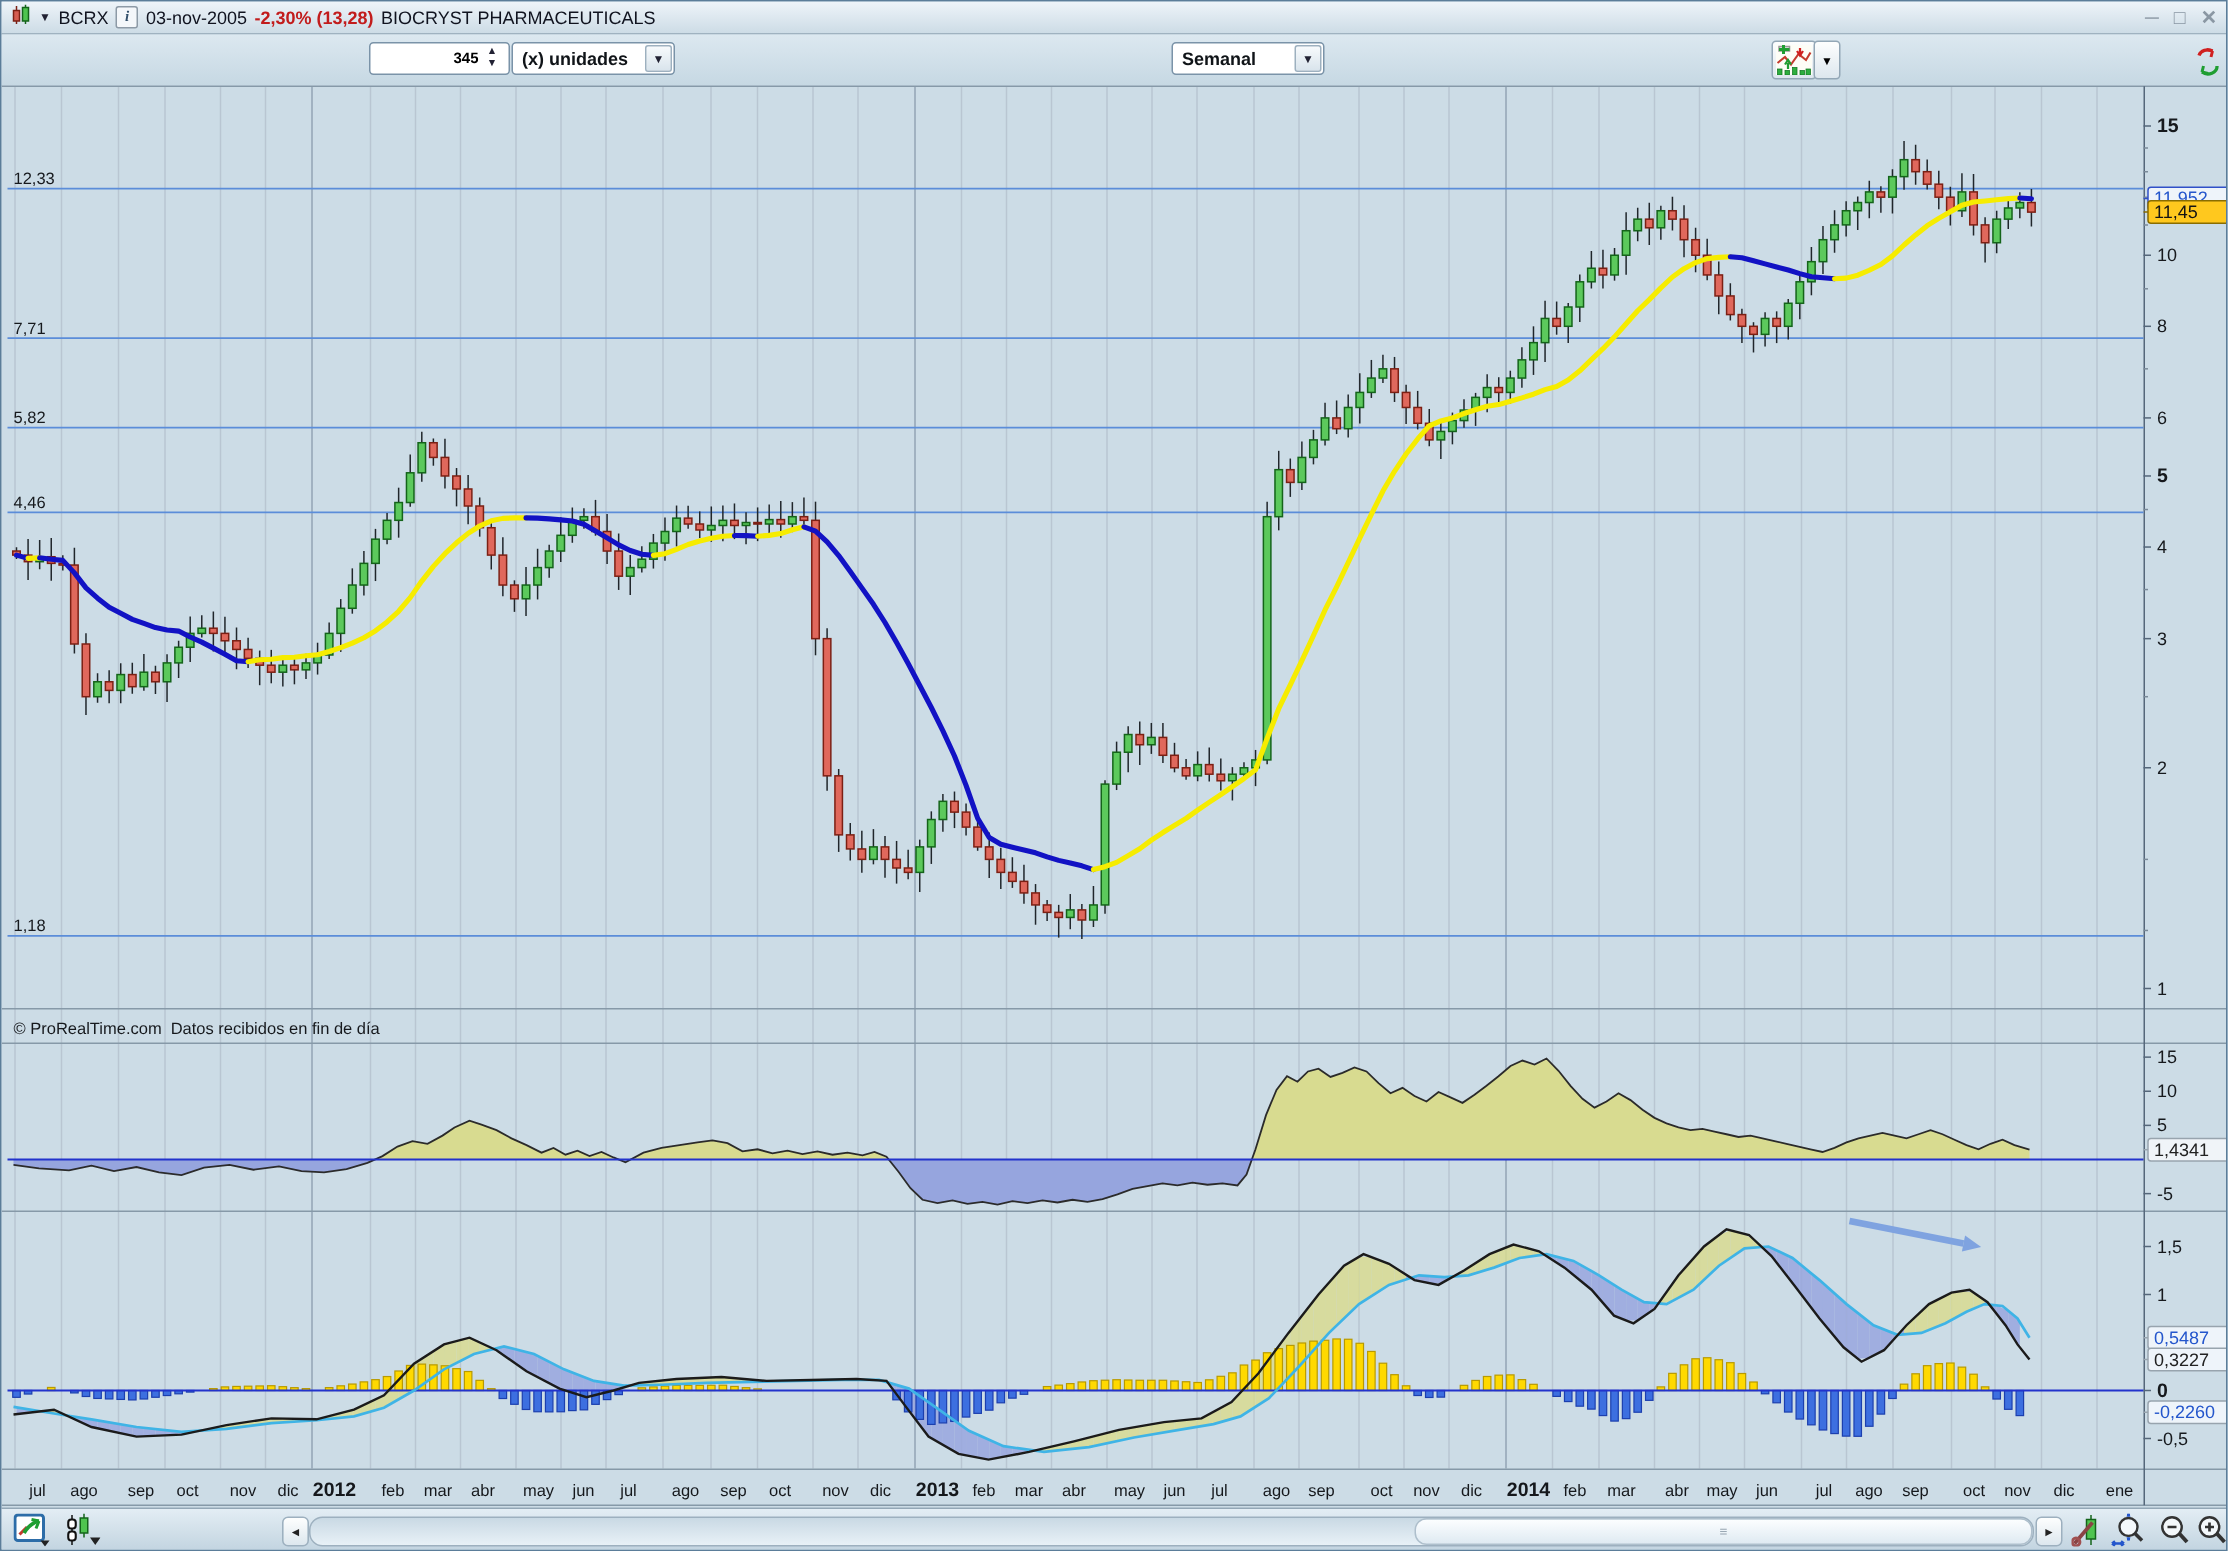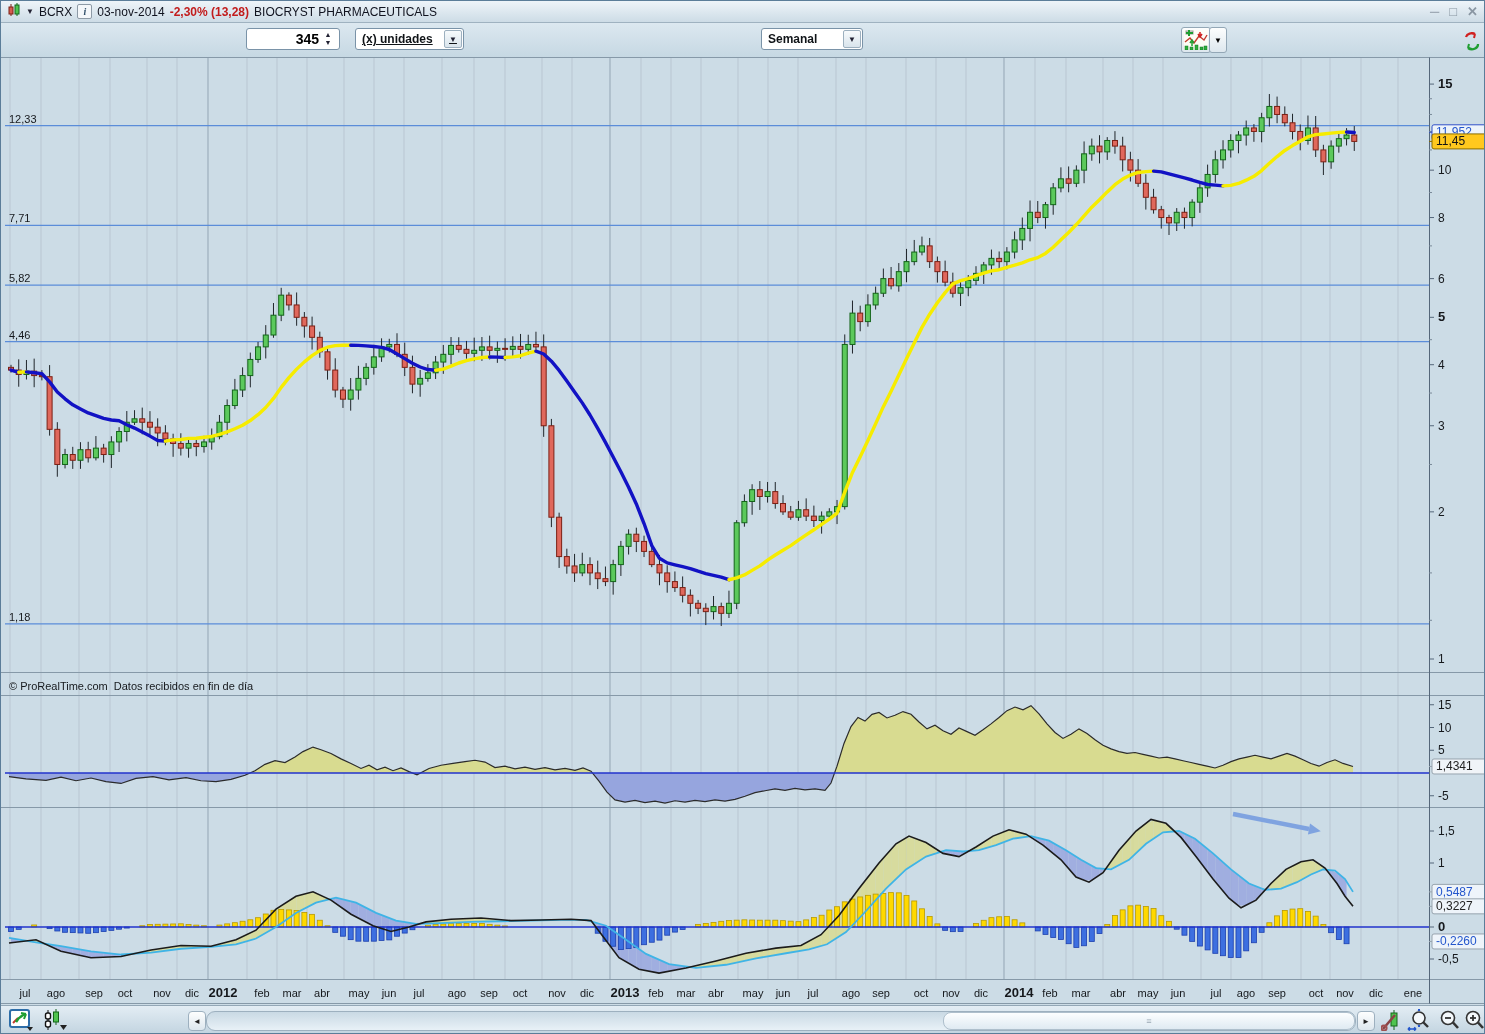--- a/index.html
+++ b/index.html
@@ -30,21 +30,21 @@
   .toolbar{
     position:absolute;left:0;top:22px;width:100%;height:34px;
     background:linear-gradient(#dce8f0,#c6d8e3);
     border-bottom:1px solid #8fa3b2;
   }
   .num-input{
     position:absolute;left:245px;top:5px;width:92px;height:20px;background:#fff;
     border:1px solid #7a93a8;border-radius:3px;display:flex;align-items:center;
   }
   .num-input input{
-    border:none;outline:none;width:70px;height:16px;text-align:right;font-size:14px;font-weight:bold;
+    border:none;outline:none;width:70px;height:16px;text-align:right;font-size:10px;font-weight:bold;
     font-family:"Liberation Sans",sans-serif;background:transparent;padding-right:2px;
   }
   .spin{display:flex;flex-direction:column;width:14px;height:18px;justify-content:center;}
   .spin div{font-size:7px;line-height:8px;color:#223;text-align:center;cursor:pointer;}
   .combo{
     position:absolute;top:5px;height:20px;background:#fff;border:1px solid #7a93a8;border-radius:3px;
     display:flex;align-items:center;font-size:12px;font-weight:bold;color:#101418;
   }
   .combo .txt{padding:0 6px;flex:1;white-space:nowrap;}
   .combo .arrow{
@@ -93,43 +93,43 @@
     <svg width="14" height="14" viewBox="0 0 14 14">
       <line x1="4" y1="1" x2="4" y2="13" stroke="#7c2014" stroke-width="1"></line>
       <rect x="2" y="4" width="4" height="7" fill="#d65c50" stroke="#7c2014"></rect>
       <line x1="10" y1="0" x2="10" y2="13" stroke="#14641a" stroke-width="1"></line>
       <rect x="8" y="2" width="4" height="9" fill="#4fc44f" stroke="#14641a"></rect>
     </svg>
   </span>
   <span class="caret">▼</span>
   <span class="bold">BCRX</span>
   <span class="info-box">i</span>
-  <span>03-nov-2014</span>
+  <span>03-nov-2005</span>
   <span class="red">-2,30% (13,28)</span>
   <span class="bold">BIOCRYST PHARMACEUTICALS</span>
   <span class="win-controls">
     <span>─</span>
     <span>□</span>
     <span>✕</span>
   </span>
 </div>
 
 <div class="toolbar">
   <div class="num-input">
     <input type="text" value="345" style="">
     <div class="spin">
       <div>▲</div>
       <div>▼</div>
     </div>
   </div>
-  <div class="combo" style="left:354px;width:107px;text-decoration:underline;">
+  <div class="combo" style="left:340px;width:107px;">
     <span class="txt">(x) unidades</span>
     <span class="arrow">▼</span>
   </div>
-  <div class="combo" style="left:760px;width:100px;">
+  <div class="combo" style="left:780px;width:100px;">
     <span class="txt">Semanal</span>
     <span class="arrow">▼</span>
   </div>
   <div class="tool-btn" style="left:1180px;width:28px;">
     <svg width="24" height="20" viewBox="0 0 24 20">
       <rect x="0" y="0" width="24" height="20" fill="#fdfdf6"></rect>
       <path d="M1 12 L6 8 L10 13 L15 6 L20 10 L23 5" stroke="#c43a2e" stroke-width="1.4" fill="none"></path>
       <rect x="2" y="1" width="7" height="3" fill="#e8e8e8" stroke="#999"></rect>
       <path d="M5 0 v6 M2 3 h7" stroke="#1f9e32" stroke-width="2"></path>
       <path d="M16 2 v4 M14 4 l2 3 2 -3" fill="none" stroke="#d02020" stroke-width="1.5"></path>

